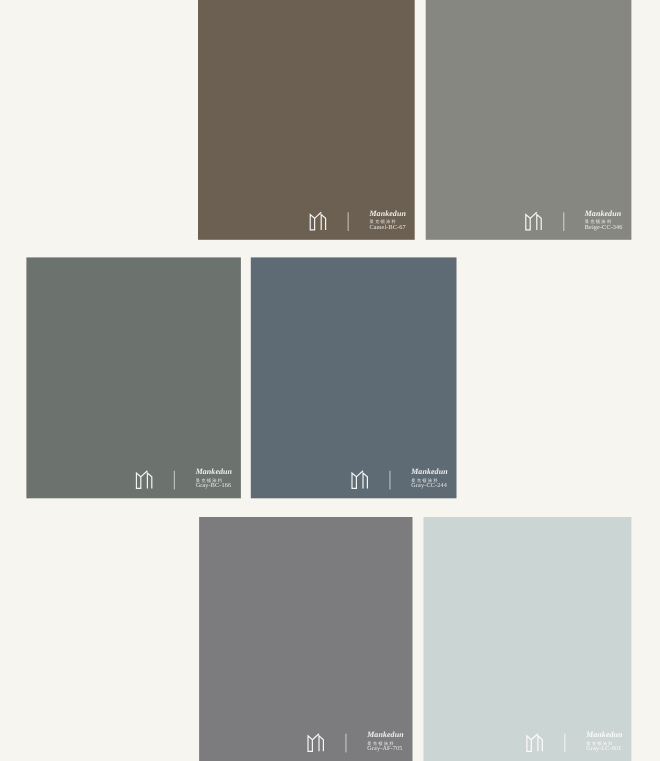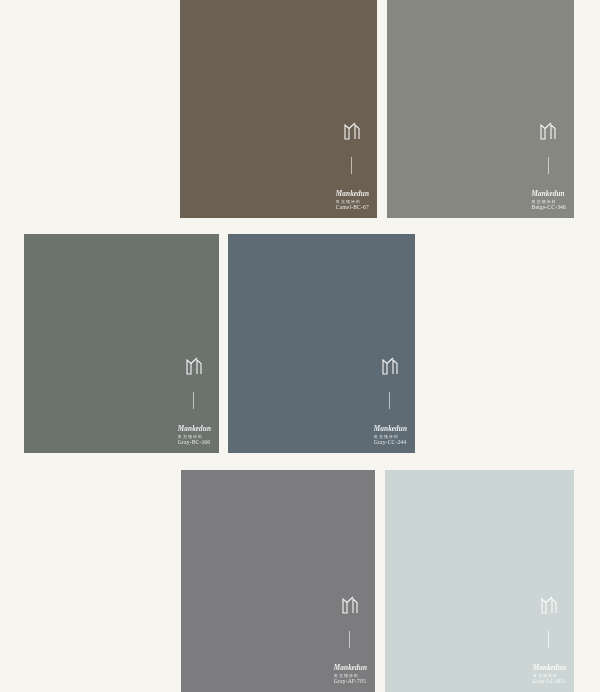--- a/index.html
+++ b/index.html
@@ -24,21 +24,21 @@
   .swatch {
     position: absolute;
     box-sizing: border-box;
     overflow: hidden;
   }
   .swatch-label {
     position: absolute;
     right: 8px;
     bottom: 7px;
     display: flex;
-    flex-direction: column;
+    flex-direction: row;
     align-items: center;
     gap: 17px;
     opacity: 0.93;
   }
   .logo-mark {
     width: 17px;
     height: 18px;
     flex: 0 0 auto;
     display: block;
   }

